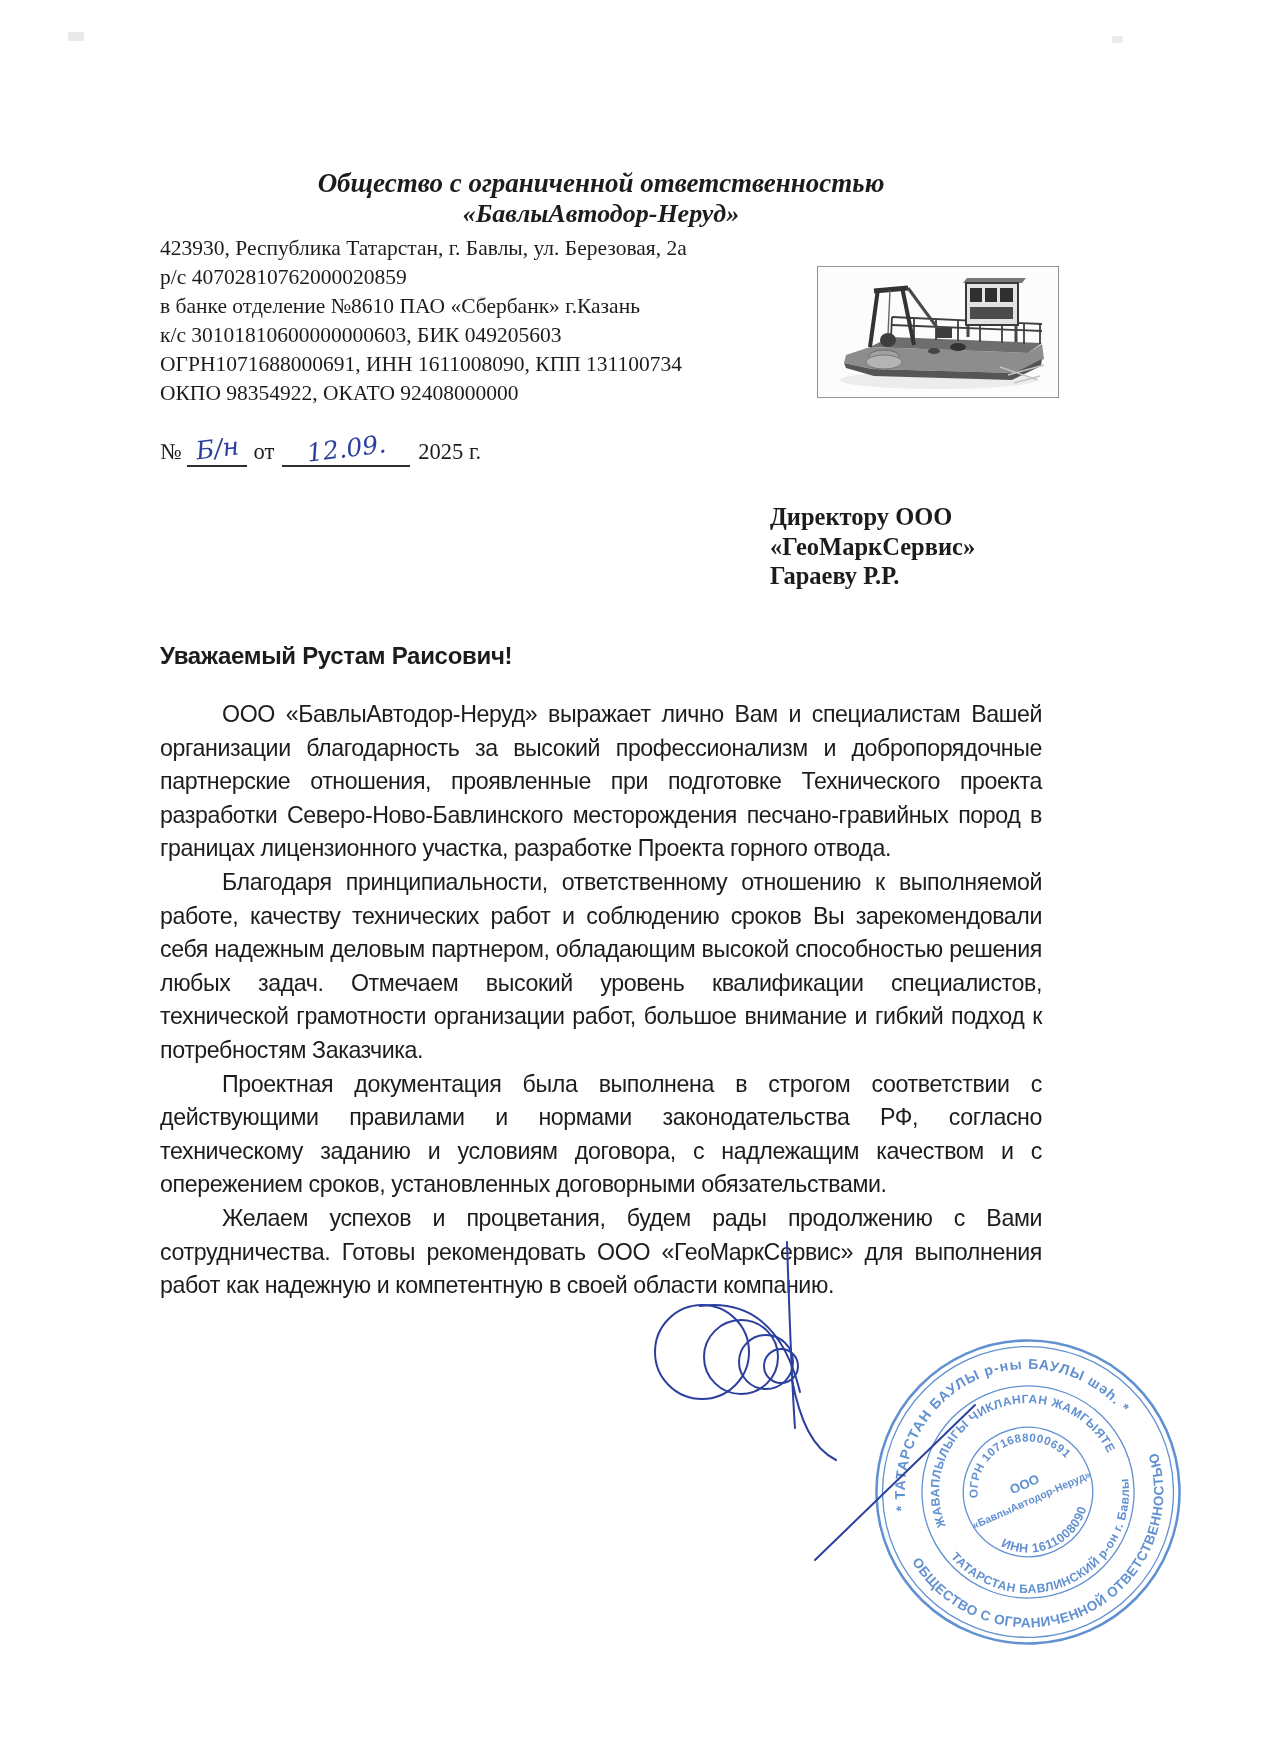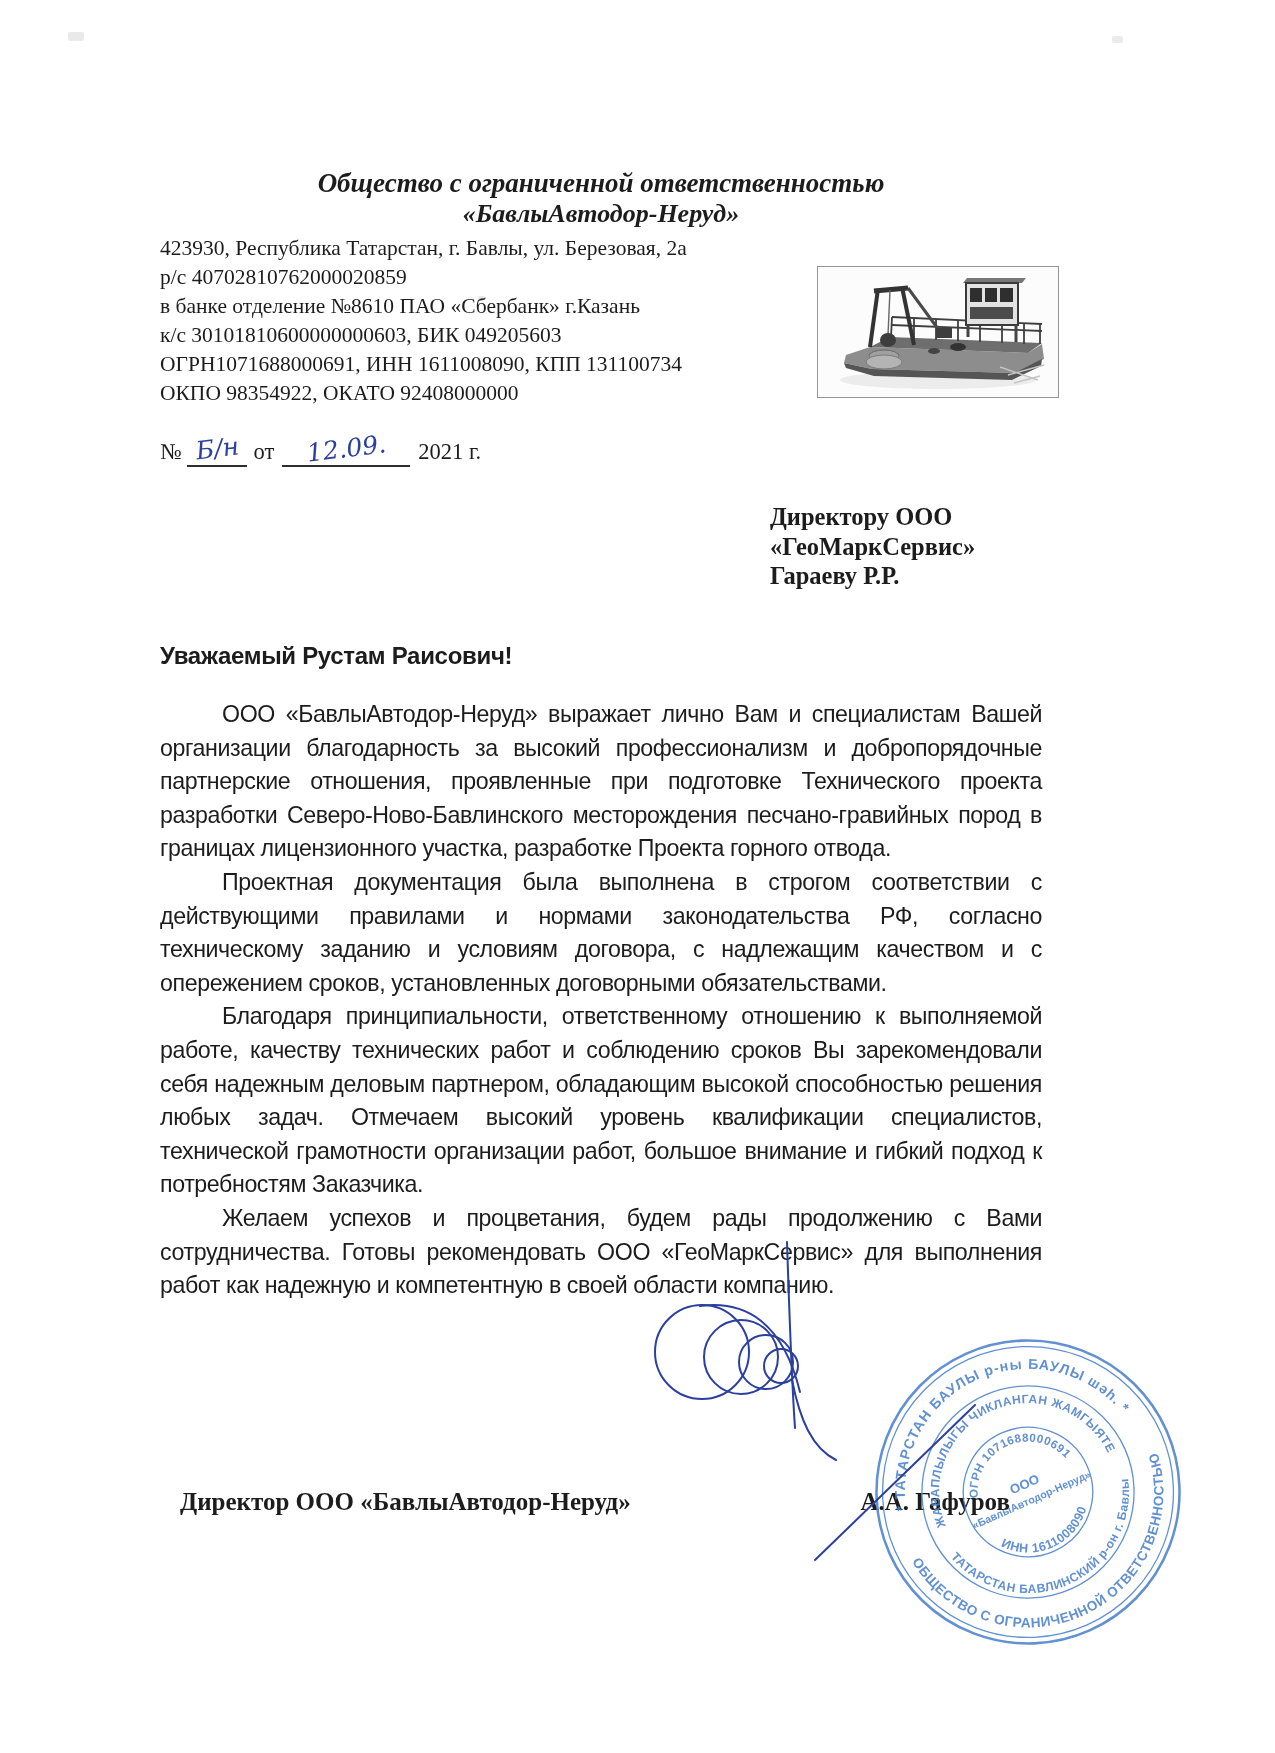--- a/index.html
+++ b/index.html
@@ -111,41 +111,37 @@
 
       <rect x="118" y="61" width="16" height="10" fill="#3d3d3d"></rect>
       <ellipse cx="140" cy="80" rx="8" ry="4" fill="#333"></ellipse>
       <ellipse cx="116" cy="84" rx="6" ry="3" fill="#444"></ellipse>
 
       <path d="M182,100 L220,113 M190,108 L226,98 M196,116 L222,109" stroke="#c4c4c4" stroke-width="1.4" fill="none"></path>
     </svg>
   </div>
 
   <div class="ref-line">
-    <span>№</span><span class="u1"><span class="hw">Б/н</span></span><span>от</span><span class="u2"><span class="hw">12.09.</span></span><span>2021 г.</span>
+    <span>№</span><span class="u1"><span class="hw">Б/н</span></span><span>от</span><span class="u2"><span class="hw">12.09.</span></span><span>2025 г.</span>
   </div>
 
   <div class="recipient">
     <div>Директору ООО</div>
     <div>«ГеоМаркСервис»</div>
     <div>Гараеву Р.Р.</div>
   </div>
 
   <div class="salutation">Уважаемый Рустам Раисович!</div>
   <div class="body-text">
     <p>ООО «БавлыАвтодор-Неруд» выражает лично Вам и специалистам Вашей организации благодарность за высокий профессионализм и добропорядочные партнерские отношения, проявленные при подготовке Технического проекта разработки Северо-Ново-Бавлинского месторождения песчано-гравийных пород в границах лицензионного участка, разработке Проекта горного отвода.</p>
+    <p>Благодаря принципиальности, ответственному отношению к выполняемой работе, качеству технических работ и соблюдению сроков Вы зарекомендовали себя надежным деловым партнером, обладающим высокой способностью решения любых задач. Отмечаем высокий уровень квалификации специалистов, технической грамотности организации работ, большое внимание и гибкий подход к потребностям Заказчика.</p>
     <p>Проектная документация была выполнена в строгом соответствии с действующими правилами и нормами законодательства РФ, согласно техническому заданию и условиям договора, с надлежащим качеством и с опережением сроков, установленных договорными обязательствами.</p>
-    <p>Благодаря принципиальности, ответственному отношению к выполняемой работе, качеству технических работ и соблюдению сроков Вы зарекомендовали себя надежным деловым партнером, обладающим высокой способностью решения любых задач. Отмечаем высокий уровень квалификации специалистов, технической грамотности организации работ, большое внимание и гибкий подход к потребностям Заказчика.</p>
     <p>Желаем успехов и процветания, будем рады продолжению с Вами сотрудничества. Готовы рекомендовать ООО «ГеоМаркСервис» для выполнения работ как надежную и компетентную в своей области компанию.</p>
   </div>
 
-  <div class="sig-row">
-    <span>Директор ООО «БавлыАвтодор-Неруд»</span>
-    <span>А.А. Гафуров</span>
-  </div>
 
   <div class="stamp">
     <svg viewBox="0 0 400 400">
       <defs>
         <path id="pOuterTop" d="M 78,200 A 122,122 0 0 1 322,200"></path>
         <path id="pOuterBottom" d="M 66,200 A 134,134 0 0 0 334,200"></path>
         <path id="pMidTop" d="M 112,200 A 88,88 0 0 1 288,200"></path>
         <path id="pMidBottom" d="M 100,200 A 100,100 0 0 0 300,200"></path>
         <path id="pInnerTop" d="M 150,200 A 50,50 0 0 1 250,200"></path>
         <path id="pInnerBottom" d="M 140,200 A 60,60 0 0 0 260,200"></path>

